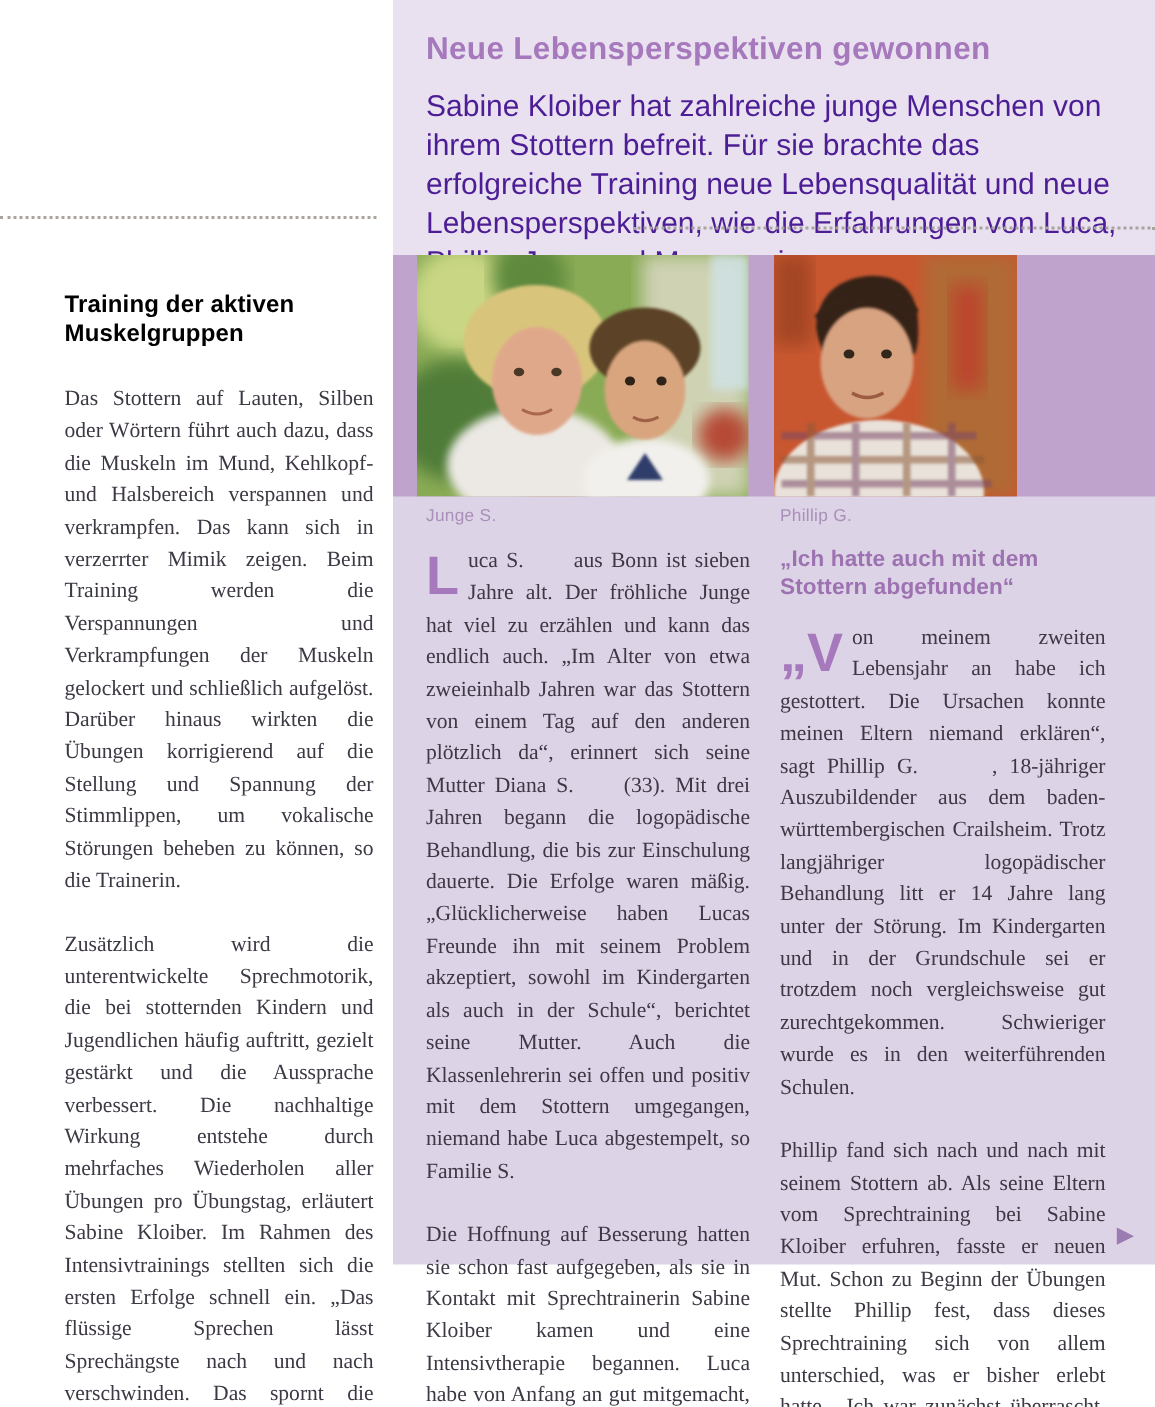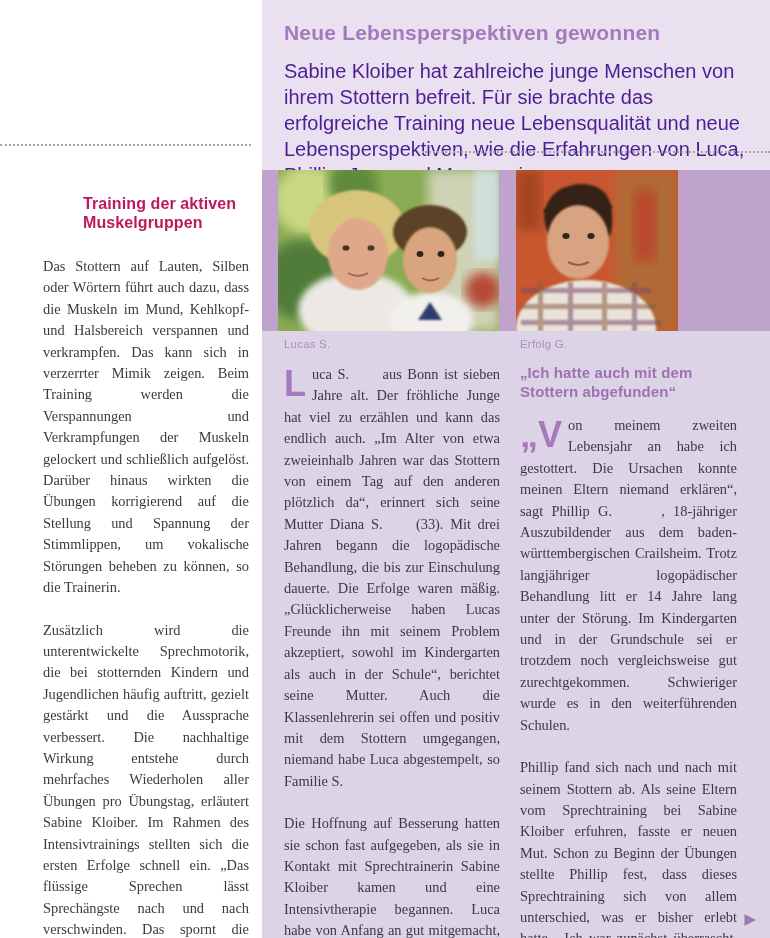--- a/index.html
+++ b/index.html
@@ -10,31 +10,31 @@
   }
   
   .left-rule {
     position:absolute; left:0; top:144px; width:251px; height:0;
     border-top:2px dotted #aaa49f;
   }
   .leftcol {
     position:absolute; left:43px; top:194px; width:206px;
   }
   .leftcol h3 {
-    font-size:16px; line-height:19px; font-weight:bold; color:#be185d;
-    margin-bottom:24px; letter-spacing:0.1px;margin-left:40px;
+    font-size:16px; line-height:19px; font-weight:bold; color:#000000;
+    margin-bottom:24px; letter-spacing:0.1px;
   }
   .serifp {
     font-family:"Liberation Serif", serif; font-size:14.4px; line-height:21.4px;
     color:#3d3844; text-align:justify; hyphens:auto; -webkit-hyphens:auto;
   }
   .leftcol p + p { margin-top:21px; }
   
   .panel {
-    position:absolute; left:262px; top:0; width:508px; height:938px;
+    position:absolute; left:262px; top:0; width:508px; height:843px;
     background:#ddd3e7;
   }
   .intro {
     position:absolute; left:0; top:0; width:508px; height:170px;
     background:#e9e1f0; padding:20px 20px 0 22px;
   }
   .intro h1 {
     font-size:21px; line-height:26px; font-weight:bold; color:#a678bc;
     margin-bottom:12px; letter-spacing:0.2px;
   }
@@ -168,29 +168,29 @@
         <ellipse cx="50" cy="66" rx="3.6" ry="3" fill="#33261a"></ellipse>
         <ellipse cx="75" cy="66" rx="3.6" ry="3" fill="#33261a"></ellipse>
         <path d="M52 92 Q62 98 73 92" stroke="#9c5c44" stroke-width="2.2" fill="none"></path>
         <path d="M30 44 Q45 30 60 28 Q82 26 93 40" stroke="#352318" stroke-width="9" fill="none" filter="url(#pb1)"></path>
       </svg>
     </div>
 
     <div class="cols">
 
       <article class="col">
-        <div class="caption">Lucas S.</div>
+        <div class="caption">Junge S.</div>
         <div class="body">
           <p class="serifp"><span class="dropcap">L</span><span>uca S.&nbsp;&nbsp;&nbsp;&nbsp;&nbsp;&nbsp;aus Bonn ist sieben Jahre alt. Der fröhliche Junge hat viel zu erzählen und kann das endlich auch. „Im Alter von etwa zweieinhalb Jahren war das Stottern von einem Tag auf den anderen plötzlich da“, erinnert sich seine Mutter Diana S.&nbsp;&nbsp;&nbsp;&nbsp;&nbsp;(33). Mit drei Jahren begann die logopädische Behandlung, die bis zur Einschulung dauerte. Die Erfolge waren mäßig. „Glücklicherweise haben Lucas Freunde ihn mit seinem Problem akzeptiert, sowohl im Kindergarten als auch in der Schule“, berichtet seine Mutter. Auch die Klassenlehrerin sei offen und positiv mit dem Stottern umgegangen, niemand habe Luca abgestempelt, so Familie S.</span></p>
           <p class="serifp"><span>Die Hoffnung auf Besserung hatten sie schon fast aufgegeben, als sie in Kontakt mit Sprechtrainerin Sabine Kloiber kamen und eine Intensivtherapie begannen. Luca habe von Anfang an gut mitgemacht, berichtet seine Mutter. Bereits nach wenigen Tagen habe er ganz anders geatmet und schon deutlich besser sprechen können. Nach dem Training war das Stottern verschwunden. Um den langfristigen Erfolg zu sichern, übt Luca nun etwa 20 Minuten pro Tag nach dem individuell für ihn erstellten Programm. Heute kann der fröhliche Junge flüssig sprechen, nicht nur beim Erzählen von Geschichten oder Gedichten, sondern auch in spontaner Sprache.</span> </p>
         </div>
       </article>
 
       <article class="col">
-        <div class="caption">Erfolg G.</div>
+        <div class="caption">Phillip G.</div>
         <h2>„Ich hatte auch mit dem Stottern abgefunden“</h2>
         <div class="body">
           <p class="serifp"><span class="dropcap">„V</span><span>on meinem zweiten Lebensjahr an habe ich gestottert. Die Ursachen konnte meinen Eltern niemand erklären“, sagt Phillip G.&nbsp;&nbsp;&nbsp;&nbsp;&nbsp;&nbsp;, 18-jähriger Auszubildender aus dem baden-württembergischen Crailsheim. Trotz langjähriger logopädischer Behandlung litt er 14 Jahre lang unter der Störung. Im Kindergarten und in der Grundschule sei er trotzdem noch vergleichsweise gut zurechtgekommen. Schwieriger wurde es in den weiterführenden Schulen.</span></p>
           <p class="serifp">Phillip fand sich nach und nach mit seinem Stottern ab. Als seine Eltern vom Sprechtraining bei Sabine Kloiber erfuhren, fasste er neuen Mut. Schon zu Beginn der Übungen stellte Phillip fest, dass dieses Sprechtraining sich von allem unterschied, was er bisher erlebt hatte. „Ich war zunächst überrascht, aber der Erfolg zeigte sich schon nach dem ersten Tag. Das war ein tolles Erlebnis“, blickt er zurück. Nach dem Ende des zweiwöchigen Intensivtrainings ist das Stottern verschwunden.</p>
 
         </div>
       </article>
 
     </div>
 

